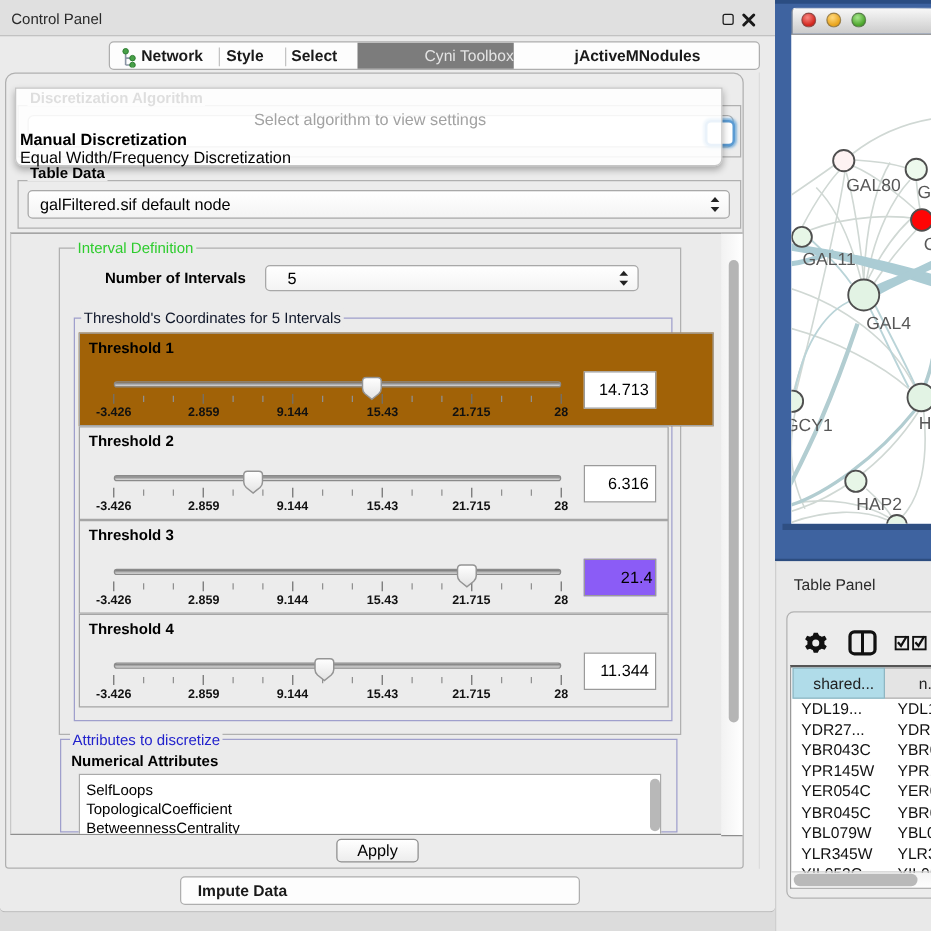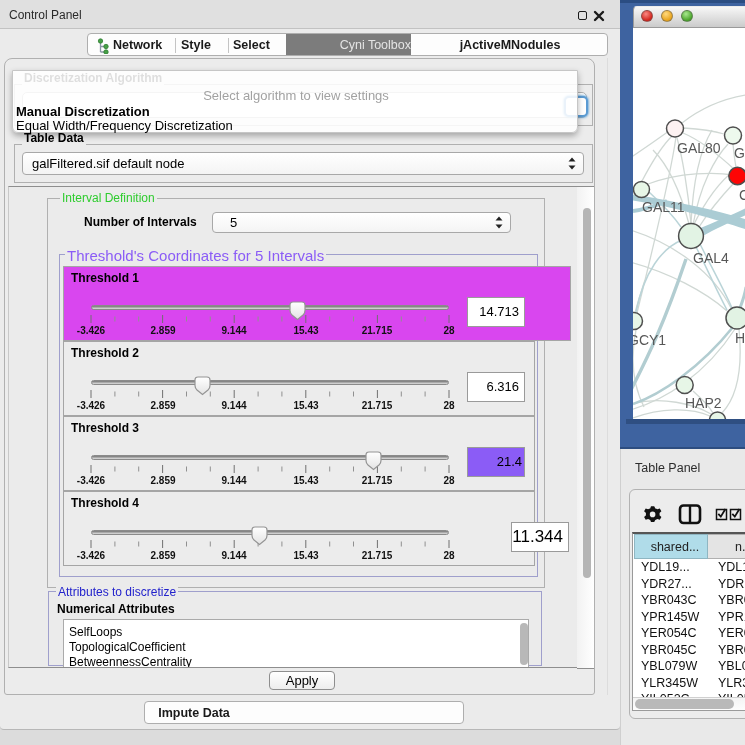--- a/index.html
+++ b/index.html
@@ -150,22 +150,22 @@
         </svg></div>
 <div class="abs" style="left:8px;top:186px;width:569px;height:482px;background:#ebebeb;border-top:1px solid #8e8e8e;border-bottom:1px solid #8e8e8e;border-left:1px solid #c8c8c8;overflow:hidden;">
 <div class="abs" style="left:38px;top:11px;width:498px;height:390px;border:1px solid #b0b0b0;"></div>
 <div class="abs" style="left:51px;top:4px;font-size:12px;color:#2ecc2e;background:#ebebeb;padding:0 2px;">Interval Definition</div>
 <div class="abs" style="left:75px;top:28px;font-size:12px;font-weight:bold;color:#000;">Number of Intervals</div>
 <div class="abs" style="left:203px;top:25px;width:299px;height:21px;background:linear-gradient(#ffffff,#f4f4f4);border:1px solid #a8a8a8;border-radius:4px;font-size:13px;color:#000;line-height:19px;padding-left:17px;">5<svg class="abs" style="right:7px;top:3px;" width="8" height="13" viewBox="0 0 8 13">
             <path d="M4 0.5 L7.5 4.5 H0.5 Z" fill="#222"></path>
             <path d="M4 12.5 L7.5 8.5 H0.5 Z" fill="#222"></path>
           </svg></div>
 <div class="abs" style="left:50px;top:67px;width:479px;height:323px;border:1px solid #9f9fcc;"></div>
-<div class="abs" style="left:56px;top:60px;font-size:15px;color:#8b5cf6;background:#ebebeb;padding:0 2px;">Threshold's Coordinates for 5 Intervals</div>
-<div class="abs" style="left:54px;top:79px;width:508px;height:75px;background:#d946ef;border:1px solid #a5a5a5;">
+<div class="abs" style="left:56px;top:60px;font-size:12px;color:#0f172a;background:#ebebeb;padding:0 2px;">Threshold's Coordinates for 5 Intervals</div>
+<div class="abs" style="left:54px;top:79px;width:508px;height:75px;background:#a16207;border:1px solid #a5a5a5;">
           <div class="abs" style="left:7px;top:4px;font-size:12px;font-weight:bold;color:#000;">Threshold 1</div>
           <div class="abs" style="left:27px;top:38px;width:358px;height:5px;border-radius:2.5px;background:linear-gradient(#747474,#e0e0e0);border:1px solid #8a8a8a;"></div>
           <svg class="abs" style="left:24px;top:48px;" width="364" height="9" viewBox="0 0 364 9">
             <line x1="3.0" y1="0" x2="3.0" y2="8" stroke="#707070" stroke-width="1"></line>
             <line x1="26.9" y1="1.5" x2="26.9" y2="6.5" stroke="#909090" stroke-width="1"></line>
             <line x1="50.7" y1="1.5" x2="50.7" y2="6.5" stroke="#909090" stroke-width="1"></line>
             <line x1="74.6" y1="0" x2="74.6" y2="8" stroke="#707070" stroke-width="1"></line>
             <line x1="98.5" y1="1.5" x2="98.5" y2="6.5" stroke="#909090" stroke-width="1"></line>
             <line x1="122.3" y1="1.5" x2="122.3" y2="6.5" stroke="#909090" stroke-width="1"></line>
             <line x1="146.2" y1="0" x2="146.2" y2="8" stroke="#707070" stroke-width="1"></line>
@@ -302,21 +302,21 @@
           <svg class="abs" style="left:186.8px;top:34px;" width="17" height="20" viewBox="0 0 17 20">
             <path d="M1 4 Q1 1 4 1 L13 1 Q16 1 16 4 L16 9.5 Q16 12 14 14 L8.5 18.4 L3 14 Q1 12 1 9.5 Z" fill="url(#tg4)" stroke="#949494" stroke-width="1.2"></path>
             <defs>
               <linearGradient id="tg4" x1="0" y1="0" x2="0" y2="1">
                 <stop offset="0" stop-color="#ffffff"></stop>
                 <stop offset="1" stop-color="#e3e3e3"></stop>
               </linearGradient>
             </defs>
           </svg>
         </div>
-        <div class="abs" style="left:458px;top:335px;width:58px;height:30px;background:#fff;border:1px solid #9a9a9a;font-size:17px;color:#000;text-align:right;line-height:28px;padding-right:5px;margin-left:44px;">11.344</div>
+        <div class="abs" style="left:458px;top:335px;width:58px;height:30px;background:#fff;border:1px solid #9a9a9a;font-size:13px;color:#000;text-align:right;line-height:28px;padding-right:5px;">11.344</div>
 <div class="abs" style="left:39px;top:404px;width:494px;height:75px;border:1px solid #9f9fcc;"></div>
 <div class="abs" style="left:47px;top:398px;font-size:12px;color:#2222cc;background:#ebebeb;padding:0 2px;">Attributes to discretize</div>
 <div class="abs" style="left:48px;top:415px;font-size:12px;font-weight:bold;color:#000;">Numerical Attributes</div>
 <div class="abs" style="left:54px;top:432px;width:466px;height:50px;background:#fff;border:1px solid #aaa;">
           <div class="abs" style="left:5px;top:5px;font-size:12px;color:#000;">SelfLoops</div>
           <div class="abs" style="left:5px;top:20px;font-size:12px;color:#000;">TopologicalCoefficient</div>
           <div class="abs" style="left:5px;top:35px;font-size:12px;color:#000;">BetweennessCentrality</div>
           <div class="abs" style="left:456px;top:3px;width:8px;height:42px;background:#b8b8b8;border-radius:4px;"></div>
         </div>
 </div>

